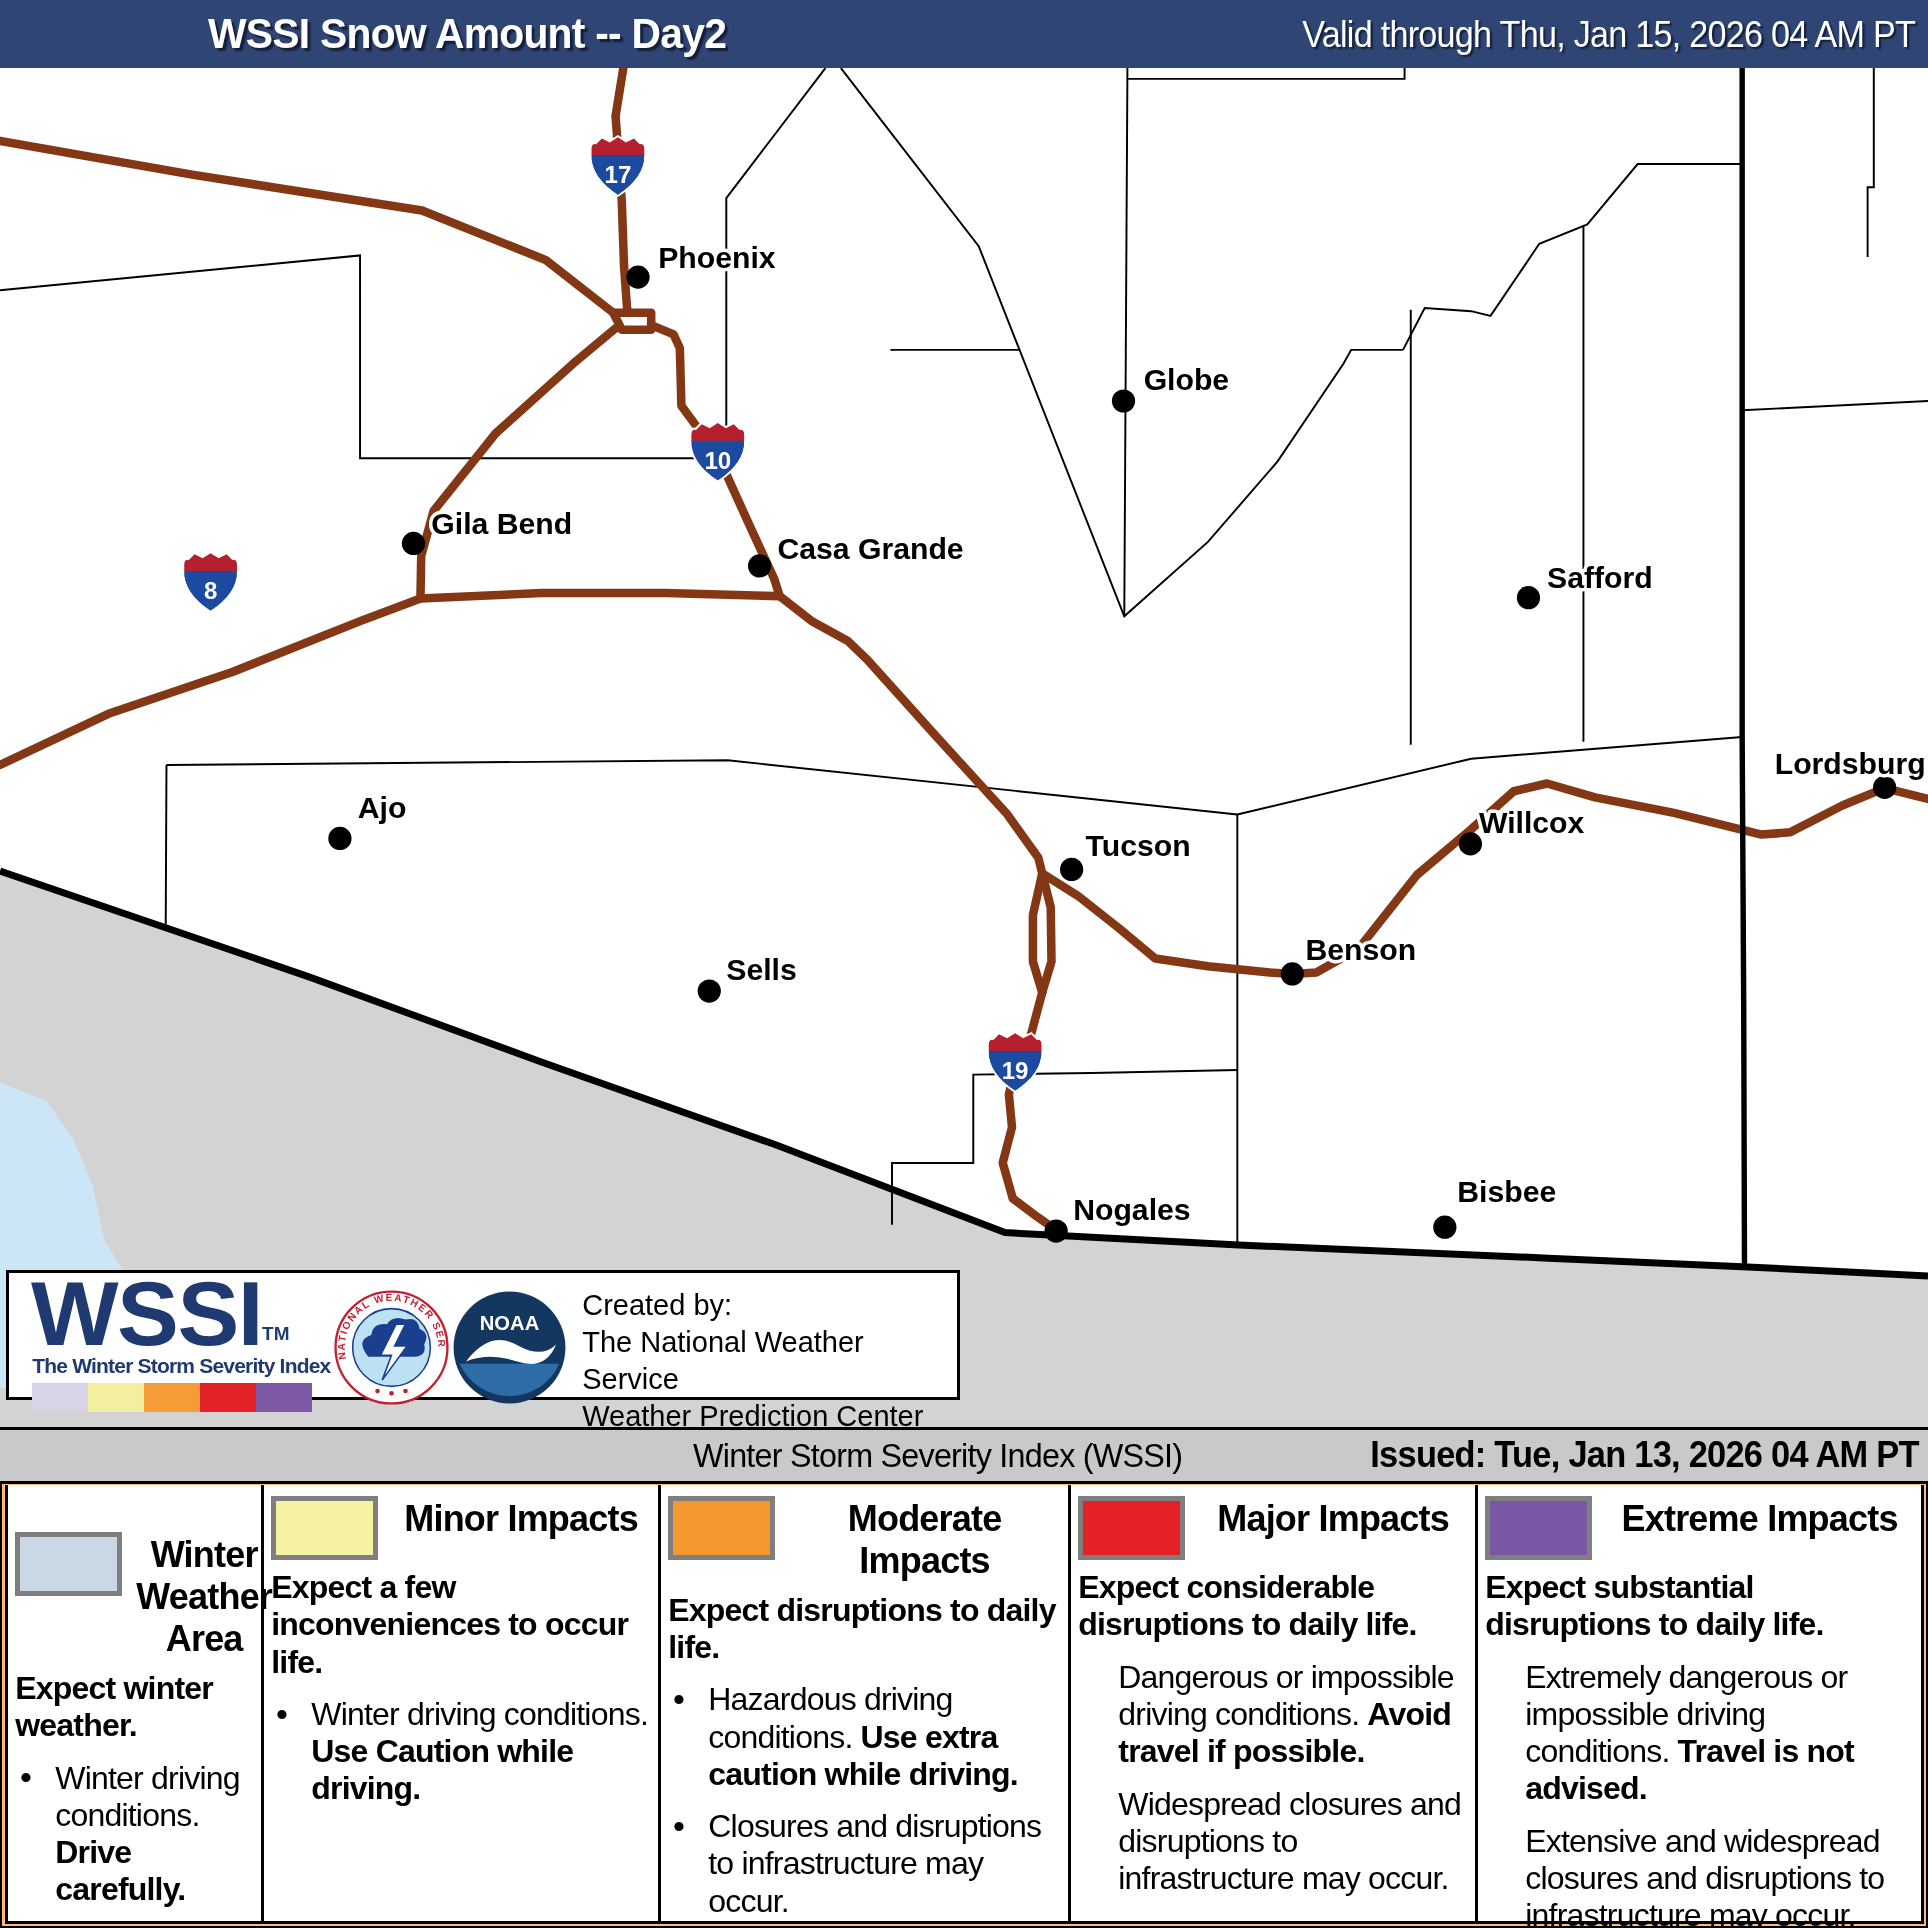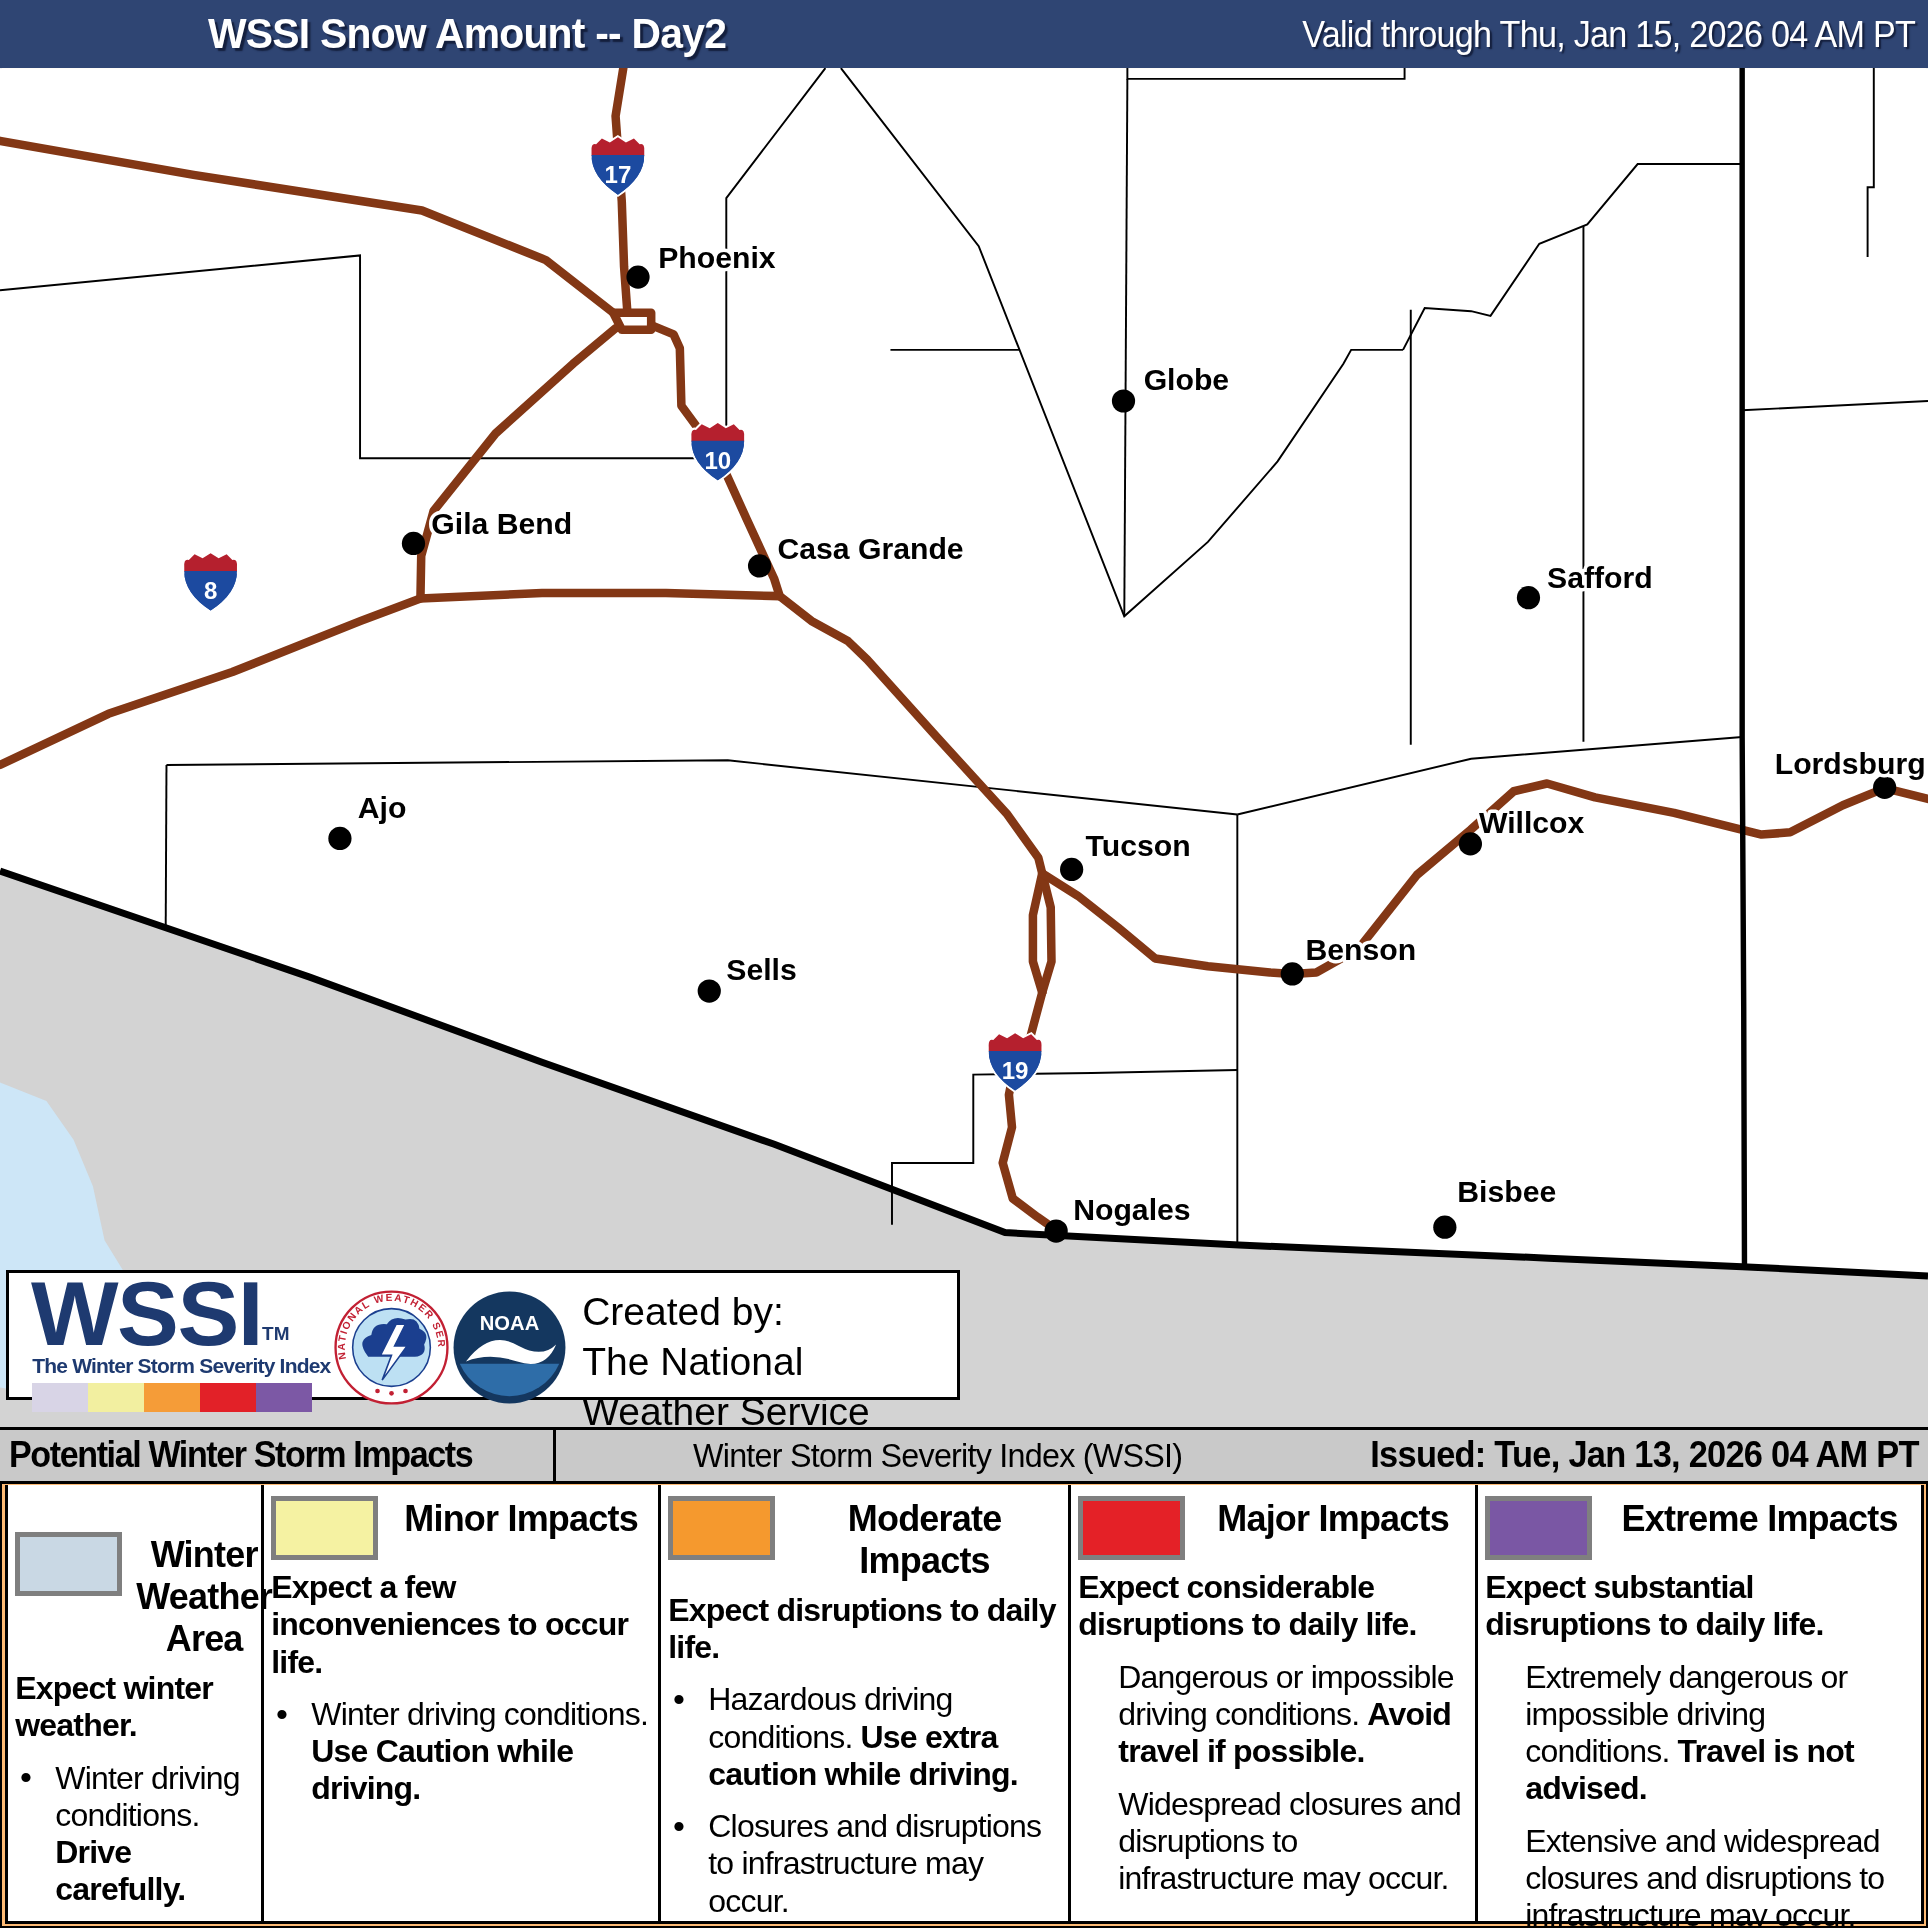--- a/index.html
+++ b/index.html
@@ -24,21 +24,21 @@
   .wssi-word{position:absolute;left:22px;top:-11px;font-size:91px;font-weight:bold;color:#1E3A70;
              letter-spacing:-1.5px;transform:scaleX(1.02);transform-origin:left;}
   .wssi-tm{font-size:18.6px;font-weight:bold;vertical-align:4.6px;letter-spacing:0;}
   .wssi-tag{position:absolute;left:23px;top:81px;font-size:21px;font-weight:bold;color:#1E3A70;
             letter-spacing:-0.8px;white-space:nowrap;}
   .wssi-bar{position:absolute;left:23px;top:110px;display:flex;}
   .wssi-bar span{width:56px;height:29px;display:inline-block;}
   .logo-svg{position:absolute;top:17px;}
   .nws-logo{left:325px;}
   .noaa-logo{left:443px;}
-  .createdby{position:absolute;left:573px;top:14px;font-size:39px;color:#000;line-height:1.28;}
+  .createdby{position:absolute;left:573px;top:14px;font-size:29px;color:#000;line-height:1.28;}
   
   .ibar{position:absolute;left:0;top:1427px;width:1928px;height:57px;background:#C9C9C9;
         border-top:3.1px solid #000;border-bottom:3.1px solid #000;box-sizing:border-box;}
   .ibar-leftbox{position:absolute;left:0;top:0;width:553px;height:51px;border-right:3.1px solid #000;}
   .ibar-left{position:absolute;left:9.3px;top:0;line-height:50px;font-size:37px;font-weight:bold;color:#000;
              letter-spacing:-1.5px;transform:scaleX(.92);transform-origin:left;white-space:nowrap;}
   .ibar-center{position:absolute;left:693px;top:0;line-height:51px;font-size:34px;color:#000;
                letter-spacing:-0.8px;transform:scaleX(.95);transform-origin:left;white-space:nowrap;}
   .ibar-right{position:absolute;right:9.3px;top:0;line-height:50px;font-size:37px;font-weight:bold;color:#000;
               letter-spacing:-0.8px;transform:scaleX(.93);transform-origin:right;white-space:nowrap;}
@@ -204,23 +204,20 @@
     </svg>
 
     <div class="createdby">
       <div>Created by:</div>
       <div>The National Weather Service</div>
       <div>Weather Prediction Center</div>
     </div>
   </div>
 
   <div class="ibar">
-    <div class="ibar-leftbox">
-      <div class="ibar-left">Potential Winter Storm Impacts</div>
-    </div>
     <div class="ibar-center">Winter Storm Severity Index (WSSI)</div>
     <div class="ibar-right">Issued: Tue, Jan 13, 2026 04 AM PT</div>
   </div>
 
   <div class="legend" id="legend">
     <div class="lcol" style="left: 0px; width: 253px; margin-top: 36px;">
       <div class="lcol-head">
         <span class="lswatch" style="background: rgb(201, 216, 228);"></span>
         <span class="ltitle">Winter Weather Area</span>
       </div>

